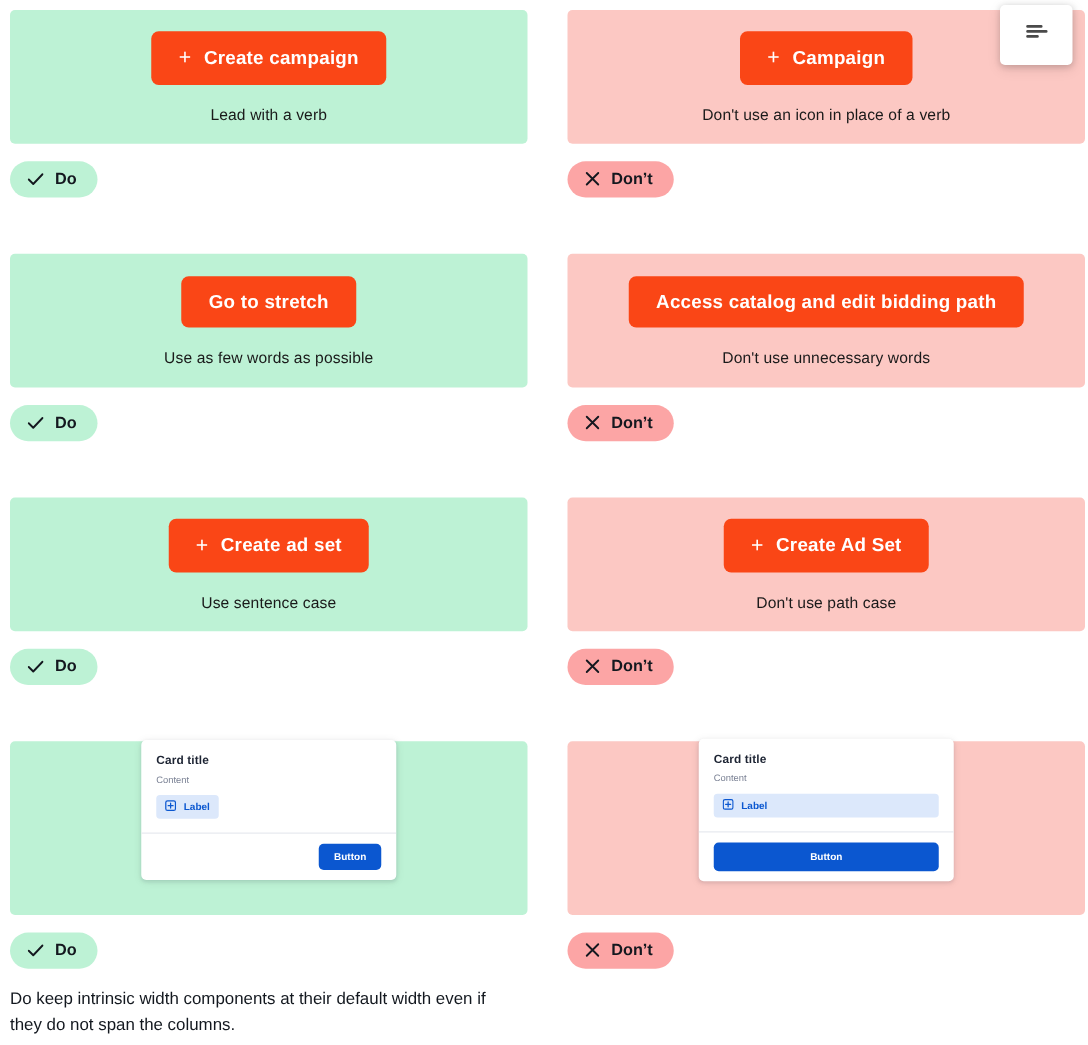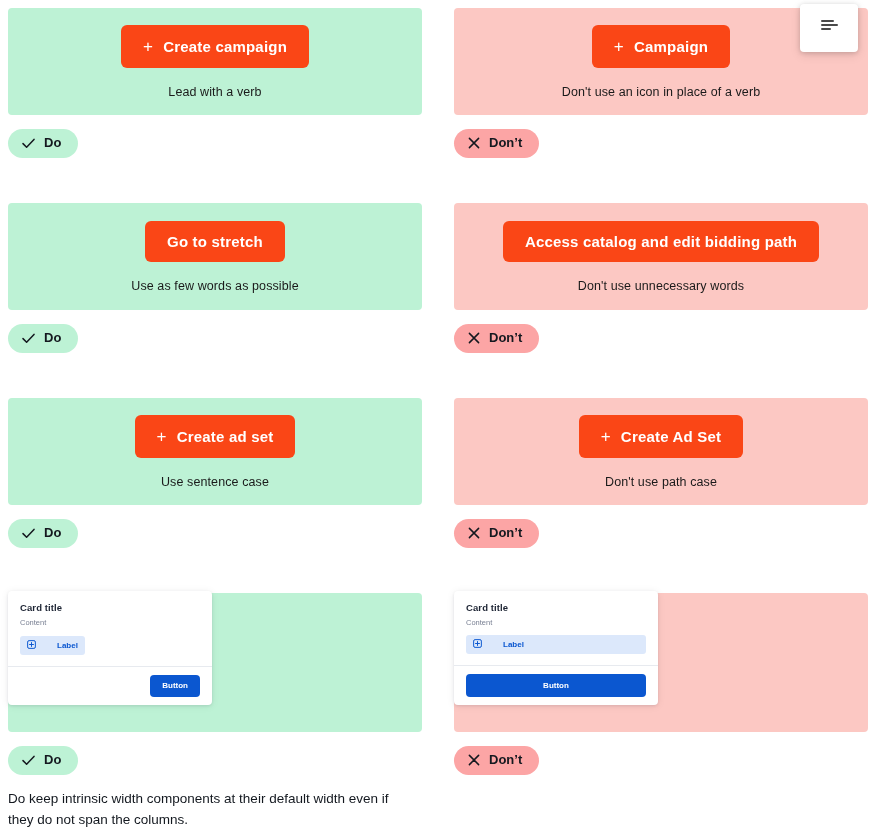--- a/index.html
+++ b/index.html
@@ -111,21 +111,21 @@
     z-index: 20;
   }
   .align-icon { display: block; }
 
   
   .mock-stage {
     width: 100%;
     height: 110px;
     display: flex;
     align-items: center;
-    justify-content: flex-start;
+    justify-content: center;
   }
   .mock-card {
     background: #ffffff;
     border-radius: 4px;
     box-shadow: 0 1px 3px rgba(16,24,40,0.10), 0 1px 8px rgba(16,24,40,0.07);
     overflow: hidden;
     font-family: "Liberation Sans", sans-serif;
   }
   .mock-card.intrinsic { width: 204px; }
   .mock-card.stretched { width: 204px; }
@@ -140,21 +140,21 @@
   .mock-content {
     font-size: 7.5px;
     color: #7a8194;
     margin-bottom: 8px;
   }
   .mock-label {
     background: #DCE8FB;
     border-radius: 3px;
     display: inline-flex;
     align-items: center;
-    gap: 21px;
+    gap: 6px;
     padding: 4px 7px;
     color: #0b57d0;
     font-size: 8px;
     font-weight: 700;
   }
   .mock-label.full { display: flex; width: 100%; }
   .mock-footer {
     border-top: 1px solid #e7eaef;
     padding: 8px 12px;
     display: flex;

